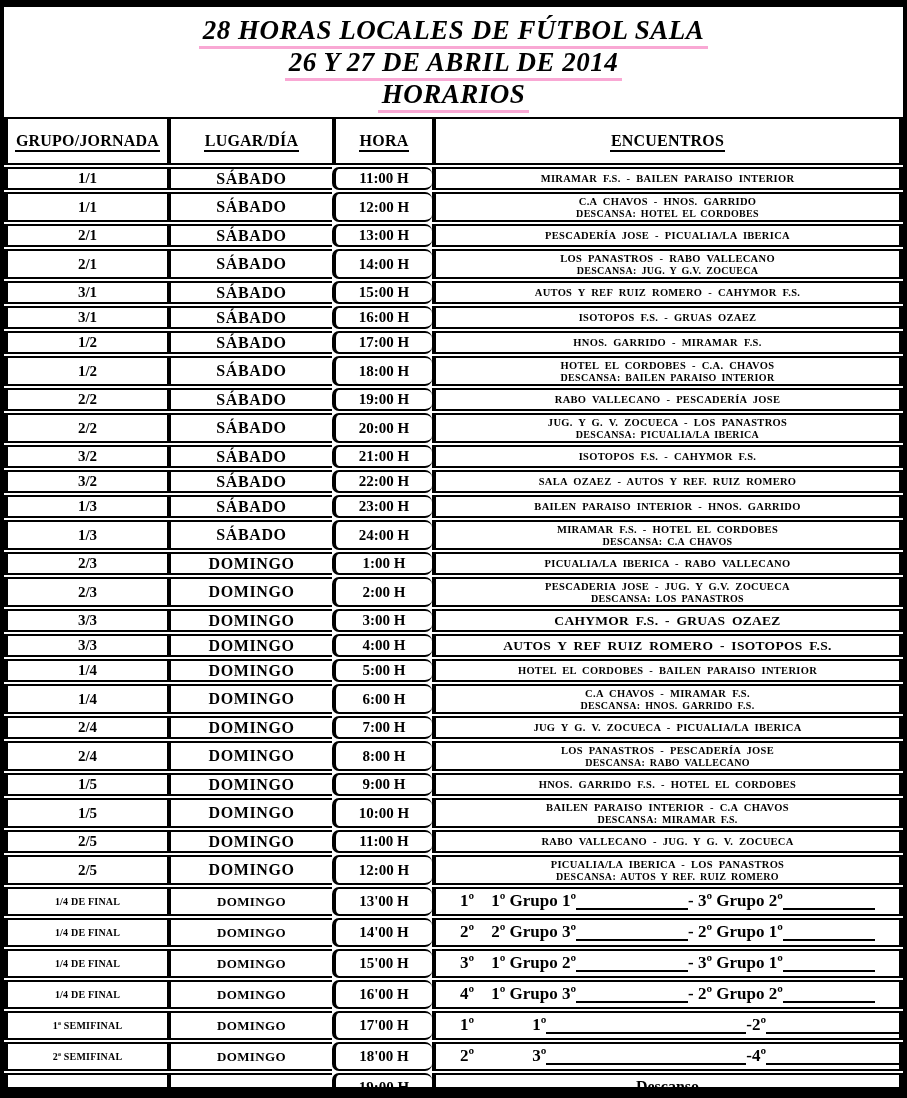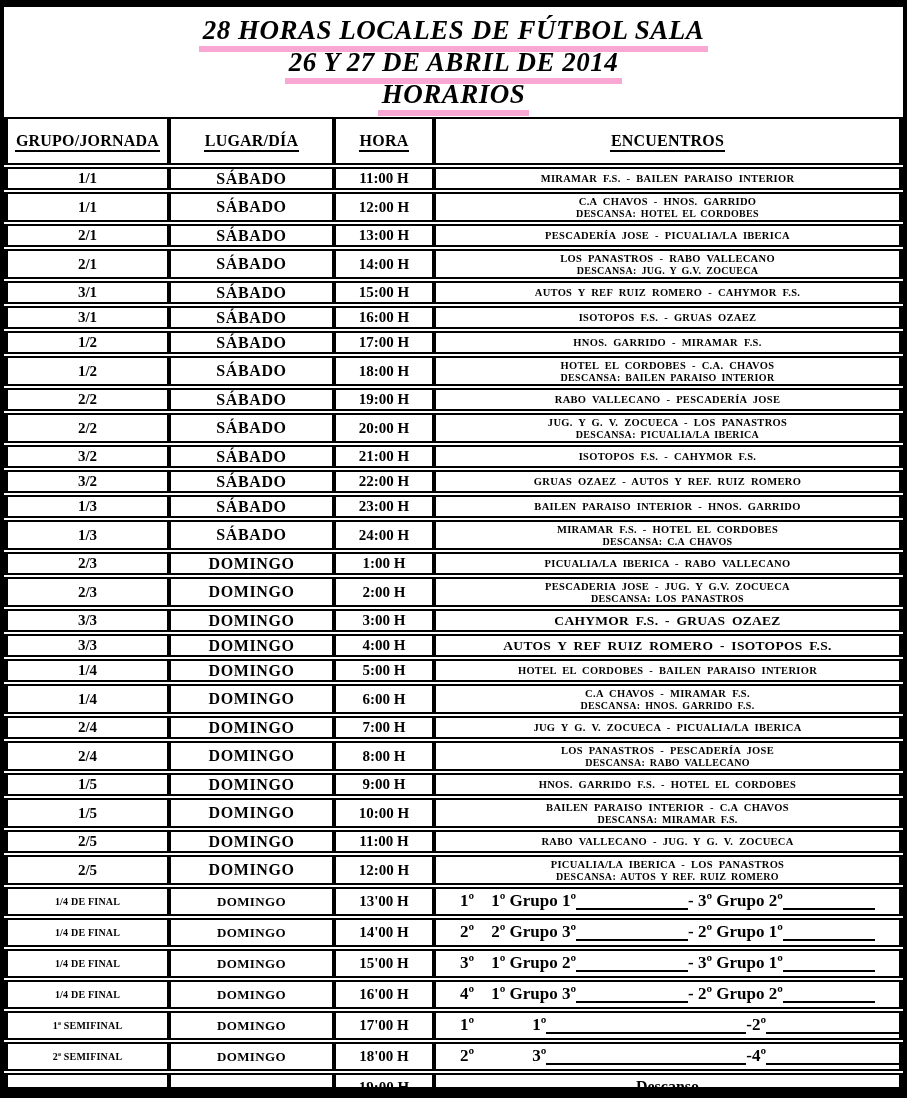--- a/index.html
+++ b/index.html
@@ -13,21 +13,21 @@
     color: #000;
     font-family: "Liberation Serif", "DejaVu Serif", serif;
     overflow: hidden;
   }
   
   .titles { text-align: center; padding: 7px 0 3px; }
   .title-line { display: block; margin: 2px 0 4px; }
   .title-line > span {
     font-weight: bold; font-style: italic;
     font-size: 27px; line-height: 28px;
-    border-bottom: 6px solid #f9a8d4;
+    border-bottom: 3px solid #f9a8d4;
     padding: 0 4px 1px;
     letter-spacing: 0.5px;
     white-space: nowrap;
   }
   
   table.sched { width: 100%; border-collapse: separate; border-spacing: 0 2px; table-layout: fixed; }
   th, td {
     border: 2px solid #000;
     border-left-width: 4px;
     border-right-width: 0;
@@ -41,21 +41,21 @@
   thead th { height: 48px; text-align: center; }
   thead th > span { font-weight: bold; font-size: 16px; border-bottom: 2px solid #000; padding: 0 1px 1px; letter-spacing: 0.2px; }
   
   tr.match td { height: 23px; }
   tr.match.two td { height: 30px; }
   tr.playoff td { height: 28px; }
   td.c-grupo { text-align: center; font-weight: bold; font-size: 15px; }
   tr.playoff td.c-grupo { font-size: 10px; letter-spacing: 0.2px; }
   td.c-lugar { text-align: center; font-weight: bold; font-size: 16px; letter-spacing: 0.6px; }
   tr.playoff td.c-lugar { font-size: 13px; letter-spacing: 0.4px; }
-  td.c-hora { text-align: center; font-weight: bold; font-size: 15px; }
+  td.c-hora { text-align: center; font-weight: bold; font-size: 15px; border-radius: 7px; }
   td.c-enc { padding: 1px 20px; }
   
   .enc-wrap { text-align: center; font-weight: bold; }
   .enc-wrap .l1 { font-size: 10.5px; line-height: 12px; letter-spacing: 0.3px; word-spacing: 3px; }
   .enc-wrap .l2 { font-size: 10px;  line-height: 11px; letter-spacing: 0.3px; word-spacing: 2px; }
   .enc-wrap.big .l1 { font-size: 13.5px; line-height: 15px; }
   
   .play { display: flex; align-items: flex-end; font-weight: bold; font-size: 17px; line-height: 19px; padding: 1px 2px 3px 4px; white-space: nowrap; }
   .play .seed { margin-right: 17px; }
   .play.semi .seed { margin-right: 58px; }
@@ -212,21 +212,21 @@
               <div class="l1">ISOTOPOS F.S.  -  CAHYMOR F.S.</div>
             </div>
           </td>
         </tr>
         <tr class="match">
           <td class="c-grupo"><span>3/2</span></td>
           <td class="c-lugar"><span>SÁBADO</span></td>
           <td class="c-hora"><span>22:00 H</span></td>
           <td class="c-enc">
             <div class="enc-wrap">
-              <div class="l1">GRUAS OZAEZ  -  AUTOS Y REF. RUIZ ROMERO</div>
+              <div class="l1">SALA OZAEZ  -  AUTOS Y REF. RUIZ ROMERO</div>
             </div>
           </td>
         </tr>
         <tr class="match">
           <td class="c-grupo"><span>1/3</span></td>
           <td class="c-lugar"><span>SÁBADO</span></td>
           <td class="c-hora"><span>23:00 H</span></td>
           <td class="c-enc">
             <div class="enc-wrap">
               <div class="l1">BAILEN PARAISO INTERIOR  -  HNOS. GARRIDO</div>

